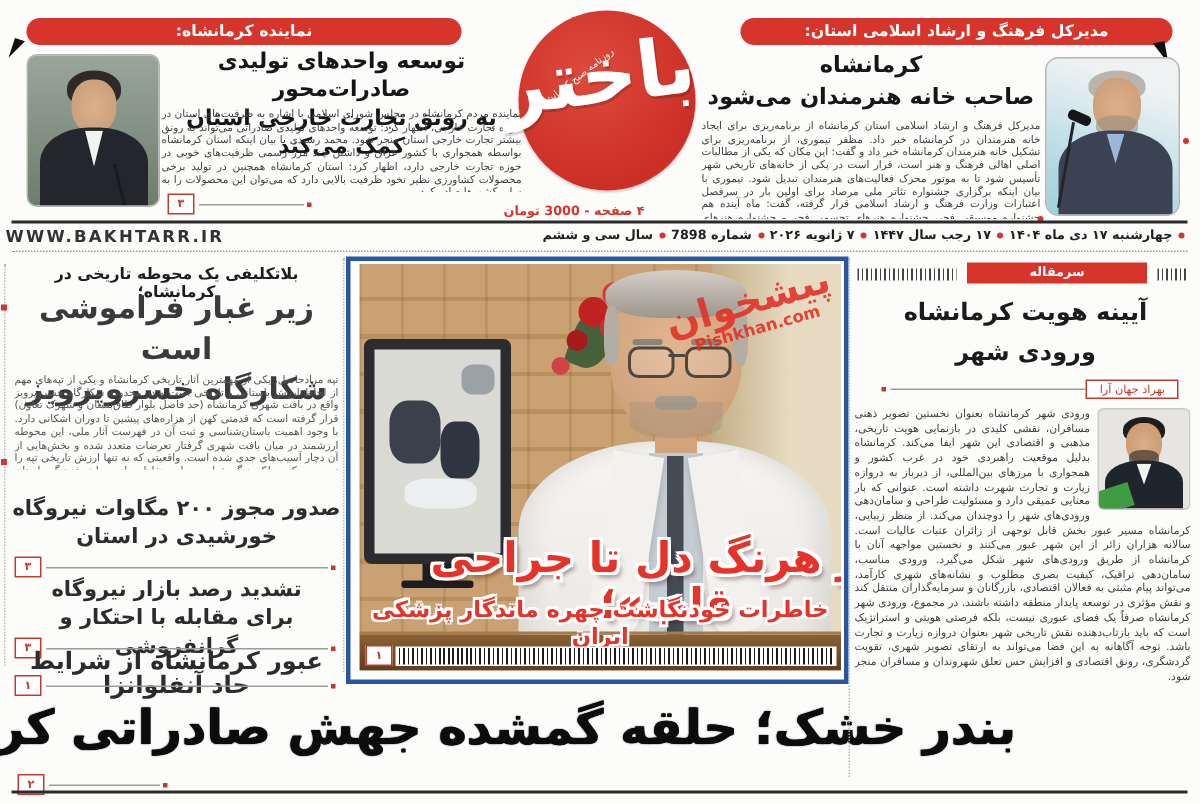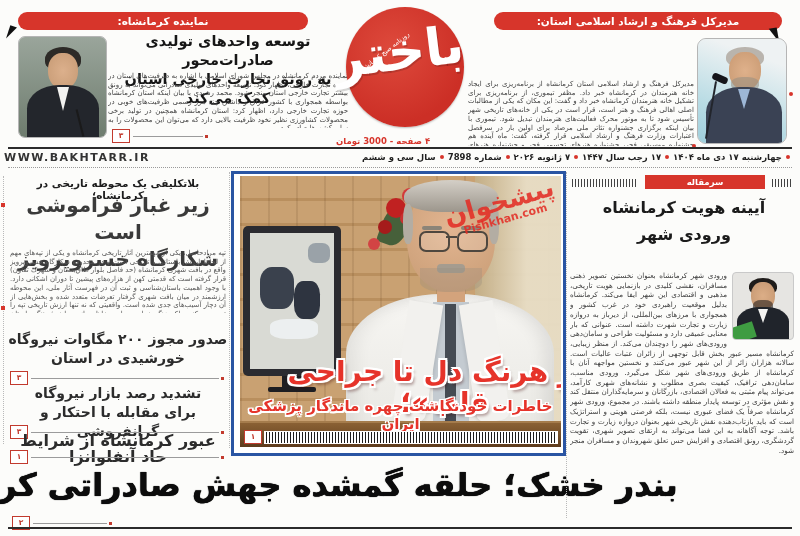--- a/index.html
+++ b/index.html
@@ -133,20 +133,24 @@
     <div class="logo-tagline">روزنامه صبح کرمانشاهیان</div>
     <div class="logo-title">باختر</div>
   </div>
   <div class="price">۴ صفحه - 3000 تومان</div>
 
   <div class="pill" style="left:494px;width:288px;">
     <span>مدیرکل فرهنگ و ارشاد اسلامی استان:</span>
   </div>
   <div class="fold" style="left:770px;top:28px;border-width:15px 0 0 8px;border-color:#111 transparent transparent transparent;transform:rotate(-10deg);"></div>
 
+  <div class="tr-headline">
+    <div>کرمانشاه</div>
+    <div>صاحب خانه هنرمندان می‌شود</div>
+  </div>
   <div class="smallbody" style="left:468px;top:80px;width:226px;height:66px;">مدیرکل فرهنگ و ارشاد اسلامی استان کرمانشاه از برنامه‌ریزی برای ایجاد خانه هنرمندان در کرمانشاه خبر داد. مظفر تیموری، از برنامه‌ریزی برای تشکیل خانه هنرمندان کرمانشاه خبر داد و گفت: این مکان که یکی از مطالبات اصلی اهالی فرهنگ و هنر است، قرار است در یکی از خانه‌های تاریخی شهر تأسیس شود تا به موتور محرک فعالیت‌های هنرمندان تبدیل شود. تیموری با بیان اینکه برگزاری جشنواره تئاتر ملی مرصاد برای اولین بار در سرفصل اعتبارات وزارت فرهنگ و ارشاد اسلامی قرار گرفته، گفت: ماه آینده هم جشنواره موسیقی فجر، جشنواره هنرهای تجسمی فجر و جشنواره هنرهای مفهومی در استان برگزار خواهد شد.</div>
 
   <div class="photo-frame" style="left:697px;top:38px;width:88px;height:104px;border-radius:9px;">
     <div class="abs" style="inset:0;background:linear-gradient(200deg,#eef2f3 20%,#b7dbe4 70%,#9fcfdc);"></div>
     <div class="ph-hair" style="left:28px;top:8px;width:38px;height:20px;background:#b9b4ad;"></div>
     <div class="ph-face" style="left:31px;top:13px;width:32px;height:38px;background:radial-gradient(#dfb18b,#c89972);"></div>
     <div class="abs" style="left:33px;top:38px;width:28px;height:14px;background:rgba(150,142,130,.55);border-radius:40%;"></div>
     <div class="ph-suit" style="left:8px;top:48px;width:76px;height:56px;background:#3a4254;"></div>
     <div class="abs" style="left:40px;top:50px;width:12px;height:20px;background:#9db7d6;clip-path:polygon(0 0,100% 0,50% 100%);"></div>
     <div class="abs" style="left:14px;top:36px;width:16px;height:7px;background:#15151a;border-radius:3px;transform:rotate(24deg);"></div>
@@ -270,20 +274,25 @@
     </div>
   </div>
 
   <div class="hatch" style="left:572px;width:66px;"></div>
   <div class="hatch" style="left:772px;width:20px;"></div>
   <div class="ed-bar">سرمقاله</div>
   <div class="ed-h">
     <div>آیینه هویت کرمانشاه</div>
     <div>ورودی شهر</div>
   </div>
+  <div class="ed-author-row">
+    <div class="badge-dot" style="margin-left:0;"></div>
+    <div class="badge-line"></div>
+    <div class="ed-author-box">بهراد جهان آرا</div>
+  </div>
   <div class="ed-body">
     <div class="ed-photo">
       <div class="ph-hair" style="left:16px;top:5px;width:28px;height:17px;background:#1f1c1a;"></div>
       <div class="ph-face" style="left:18px;top:9px;width:24px;height:28px;background:radial-gradient(#dcae87,#c49670);"></div>
       <div class="abs" style="left:20px;top:27px;width:20px;height:12px;background:rgba(40,34,30,.6);border-radius:40%;"></div>
       <div class="ph-suit" style="left:4px;top:34px;width:52px;height:32px;background:#20242b;"></div>
       <div class="abs" style="left:25px;top:36px;width:10px;height:14px;background:#f4f4f2;clip-path:polygon(0 0,100% 0,50% 100%);"></div>
       <div class="abs" style="left:-4px;top:52px;width:26px;height:16px;background:#3f9c42;transform:rotate(-18deg);"></div>
     </div>
     <span>ورودی شهر کرمانشاه بعنوان نخستین تصویر ذهنی مسافران، نقشی کلیدی در بازنمایی هویت تاریخی، مذهبی و اقتصادی این شهر ایفا می‌کند. کرمانشاه بدلیل موقعیت راهبردی خود در غرب کشور و همجواری با مرزهای بین‌المللی، از دیرباز به دروازه زیارت و تجارت شهرت داشته است. عنوانی که بار معنایی عمیقی دارد و مسئولیت طراحی و سامان‌دهی ورودی‌های شهر را دوچندان می‌کند. از منظر زیبایی، کرمانشاه مسیر عبور بخش قابل توجهی از زائران عتبات عالیات است. سالانه هزاران زائر از این شهر عبور می‌کنند و نخستین مواجهه آنان با کرمانشاه از طریق ورودی‌های شهر شکل می‌گیرد. ورودی مناسب، سامان‌دهی ترافیک، کیفیت بصری مطلوب و نشانه‌های شهری کارآمد، می‌تواند پیام مثبتی به فعالان اقتصادی، بازرگانان و سرمایه‌گذاران منتقل کند و نقش مؤثری در توسعه پایدار منطقه داشته باشند. در مجموع، ورودی شهر کرمانشاه صرفاً یک فضای عبوری نیست، بلکه فرصتی هویتی و استراتژیک است که باید بازتاب‌دهنده نقش تاریخی شهر بعنوان دروازه زیارت و تجارت باشد. توجه آگاهانه به این فضا می‌تواند به ارتقای تصویر شهری، تقویت گردشگری، رونق اقتصادی و افزایش حس تعلق شهروندان و مسافران منجر شود.</span>

